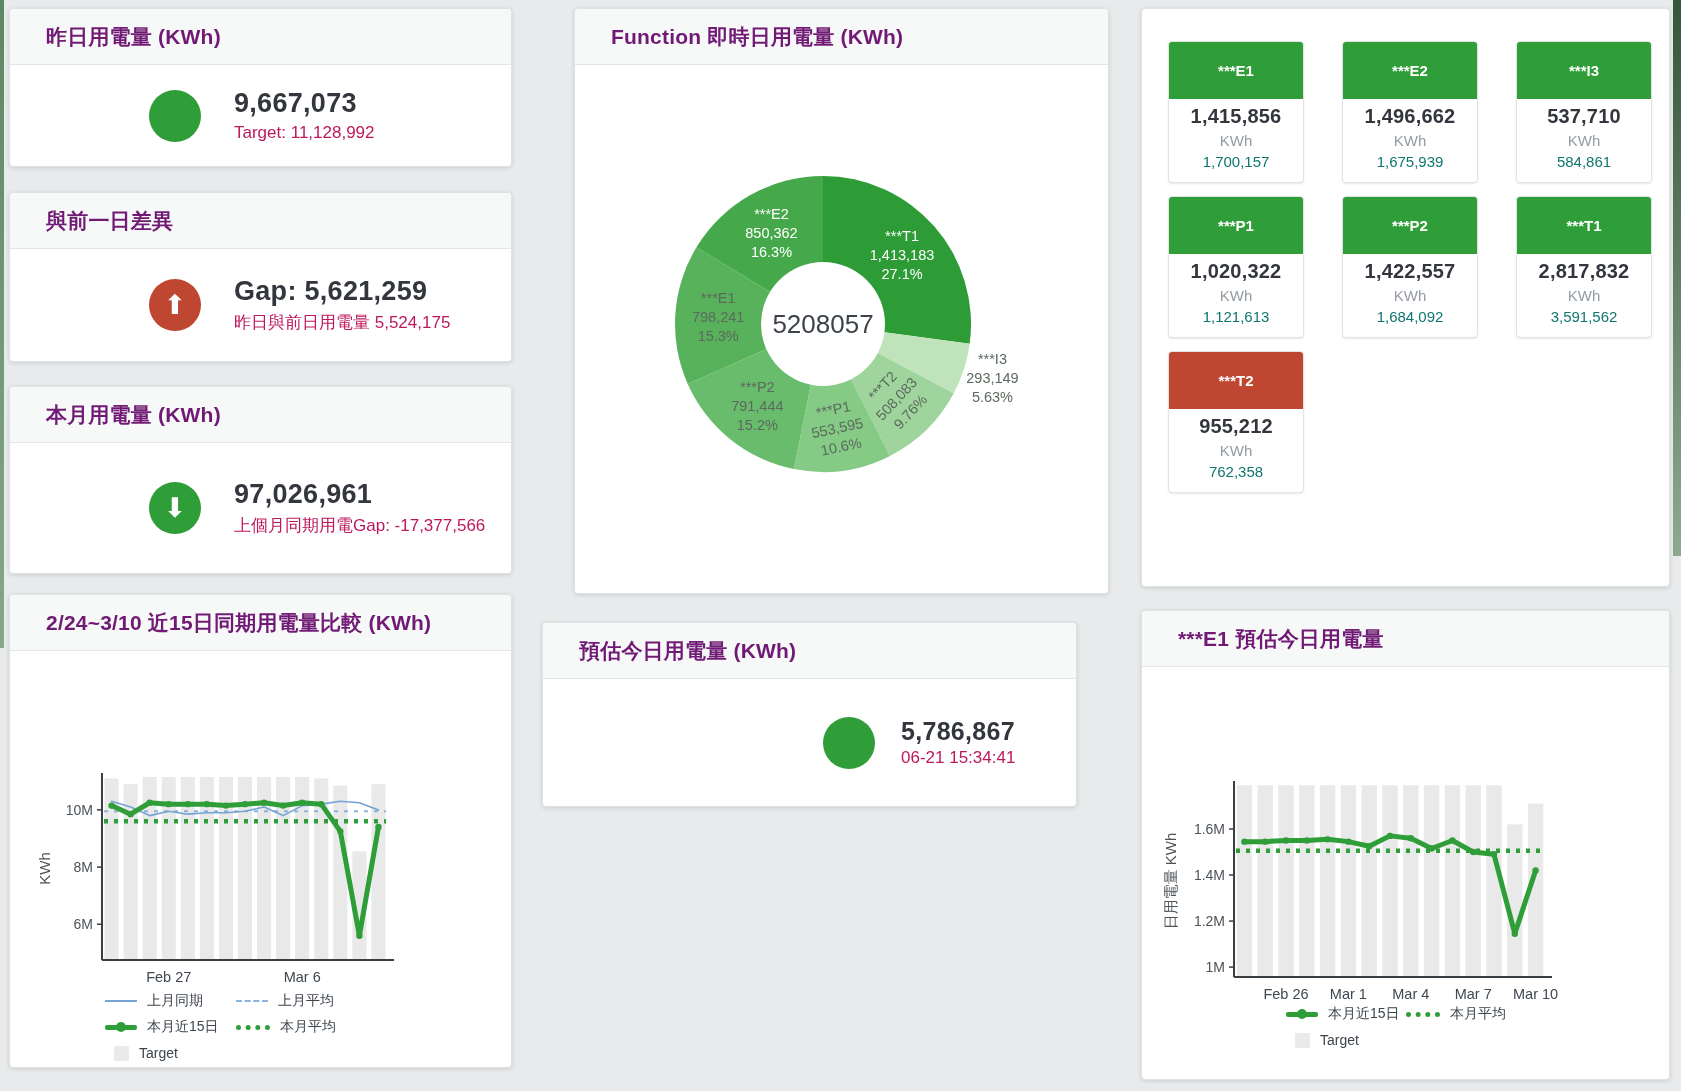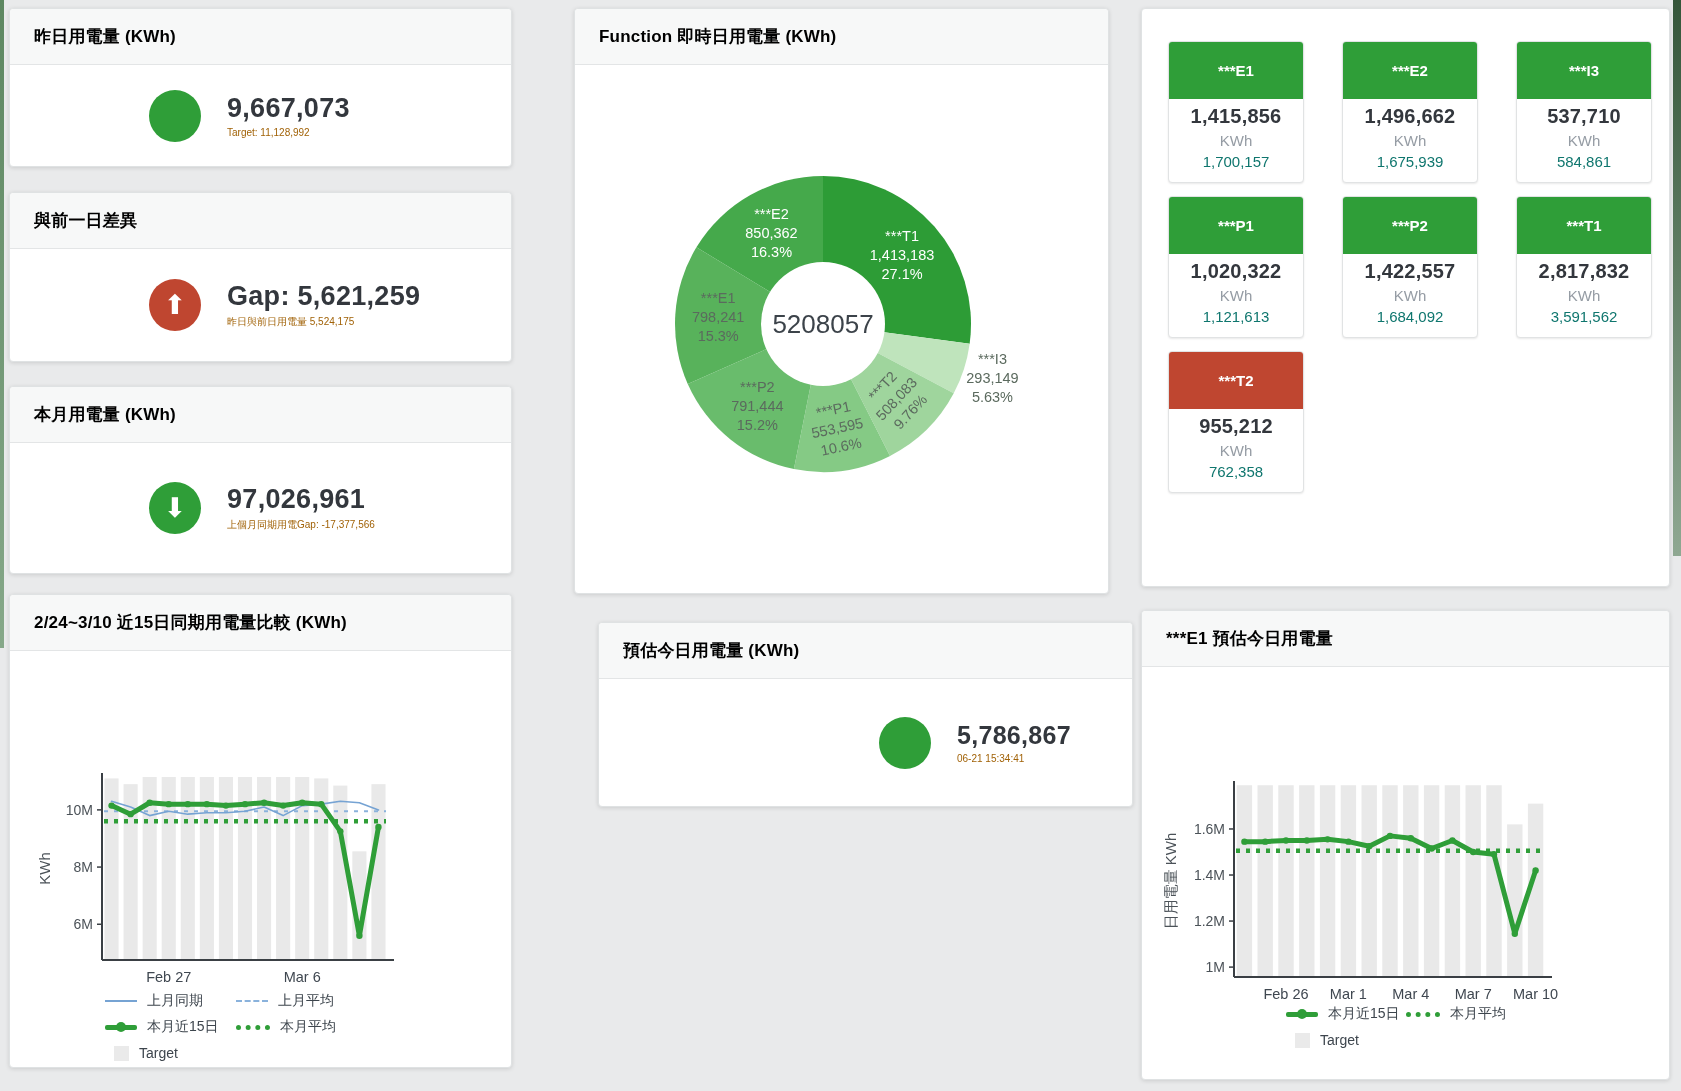--- a/index.html
+++ b/index.html
@@ -5,30 +5,30 @@
   html,body{margin:0;padding:0}
   body{
     width:1681px;height:1091px;position:relative;overflow:hidden;
     background:#e9eaeb;
     font-family:"Liberation Sans","DejaVu Sans",sans-serif;
     -webkit-font-smoothing:antialiased;
   }
   .panel{position:absolute;background:#fff;border:1px solid #dfe2e3;border-radius:4px;
     box-shadow:0 1px 4px rgba(0,0,0,.13)}
   .phead{height:55px;background:#f7f8f8;border-bottom:1px solid #e3e5e6;border-radius:4px 4px 0 0;
-    display:flex;align-items:center;padding:0 24px;font-weight:700;font-size:17px;color:#000000;
+    display:flex;align-items:center;padding:0 36px;font-weight:700;font-size:21px;color:#701a75;
     letter-spacing:.2px;white-space:nowrap}
   .pbody{position:relative;height:calc(100% - 56px)}
   
   .statrow{display:flex;align-items:center;height:100%}
   .big-circle{width:52px;height:52px;border-radius:50%;display:flex;align-items:center;
     justify-content:center;color:#fff;font-size:27px;line-height:1;flex:none}
-  .stat-text{margin-left:26px}
+  .stat-text{margin-left:33px}
   .stat-num{font-size:27px;font-weight:700;color:#33373d;line-height:1.15;letter-spacing:.3px}
-  .stat-sub{font-size:10px;color:#a16207;margin-top:3px}
+  .stat-sub{font-size:17px;color:#be185d;margin-top:3px}
   
   .card{position:absolute;width:134px;border:1px solid #e1e3e4;border-radius:4px;background:#fff;
     box-shadow:0 1px 2px rgba(0,0,0,.09);overflow:hidden;text-align:center}
   .card-head{height:57px;display:flex;align-items:center;justify-content:center;color:#fff;
     font-weight:700;font-size:15px}
   .card-body{padding:6px 4px 12px}
   .card-val{font-size:20px;font-weight:700;color:#33373d;letter-spacing:.2px}
   .card-unit{font-size:15px;color:#959ca4;margin-top:4px}
   .card-target{font-size:15px;color:#0f766e;margin-top:4px}
   
@@ -207,21 +207,21 @@
           <text x="143.21079774071654" y="252.34995564954755" text-anchor="middle" font-size="14.5" fill="#5b6a5e"><tspan x="143.21079774071654" y="238.34995564954755">***E1</tspan><tspan x="143.21079774071654" y="257.34995564954755">798,241</tspan><tspan x="143.21079774071654" y="276.34995564954755">15.3%</tspan></text>
         </g>
         <g>
           <text x="196.47096064747006" y="167.5136179346597" text-anchor="middle" font-size="14.5" fill="#ffffff"><tspan x="196.47096064747006" y="153.5136179346597">***E2</tspan><tspan x="196.47096064747006" y="172.5136179346597">850,362</tspan><tspan x="196.47096064747006" y="191.5136179346597">16.3%</tspan></text>
         </g>
         <text x="248" y="268" text-anchor="middle" font-size="26" fill="#3c434a">5208057</text>
       </svg>
   </div>
 </div>
 
-<div class="panel" style="left:598px;top:622px;width:533px;height:183px">
+<div class="panel" style="left:542px;top:622px;width:533px;height:183px">
   <div class="phead">預估今日用電量 (KWh)</div>
   <div class="pbody">
     <div class="statrow" style="padding-left:280px">
       <div class="big-circle" style="background:#2f9e38"></div>
       <div class="stat-text" style="margin-left:26px">
         <div class="stat-num" style="font-size:25px">5,786,867</div>
         <div class="stat-sub">06-21 15:34:41</div>
       </div>
     </div>
   </div>

